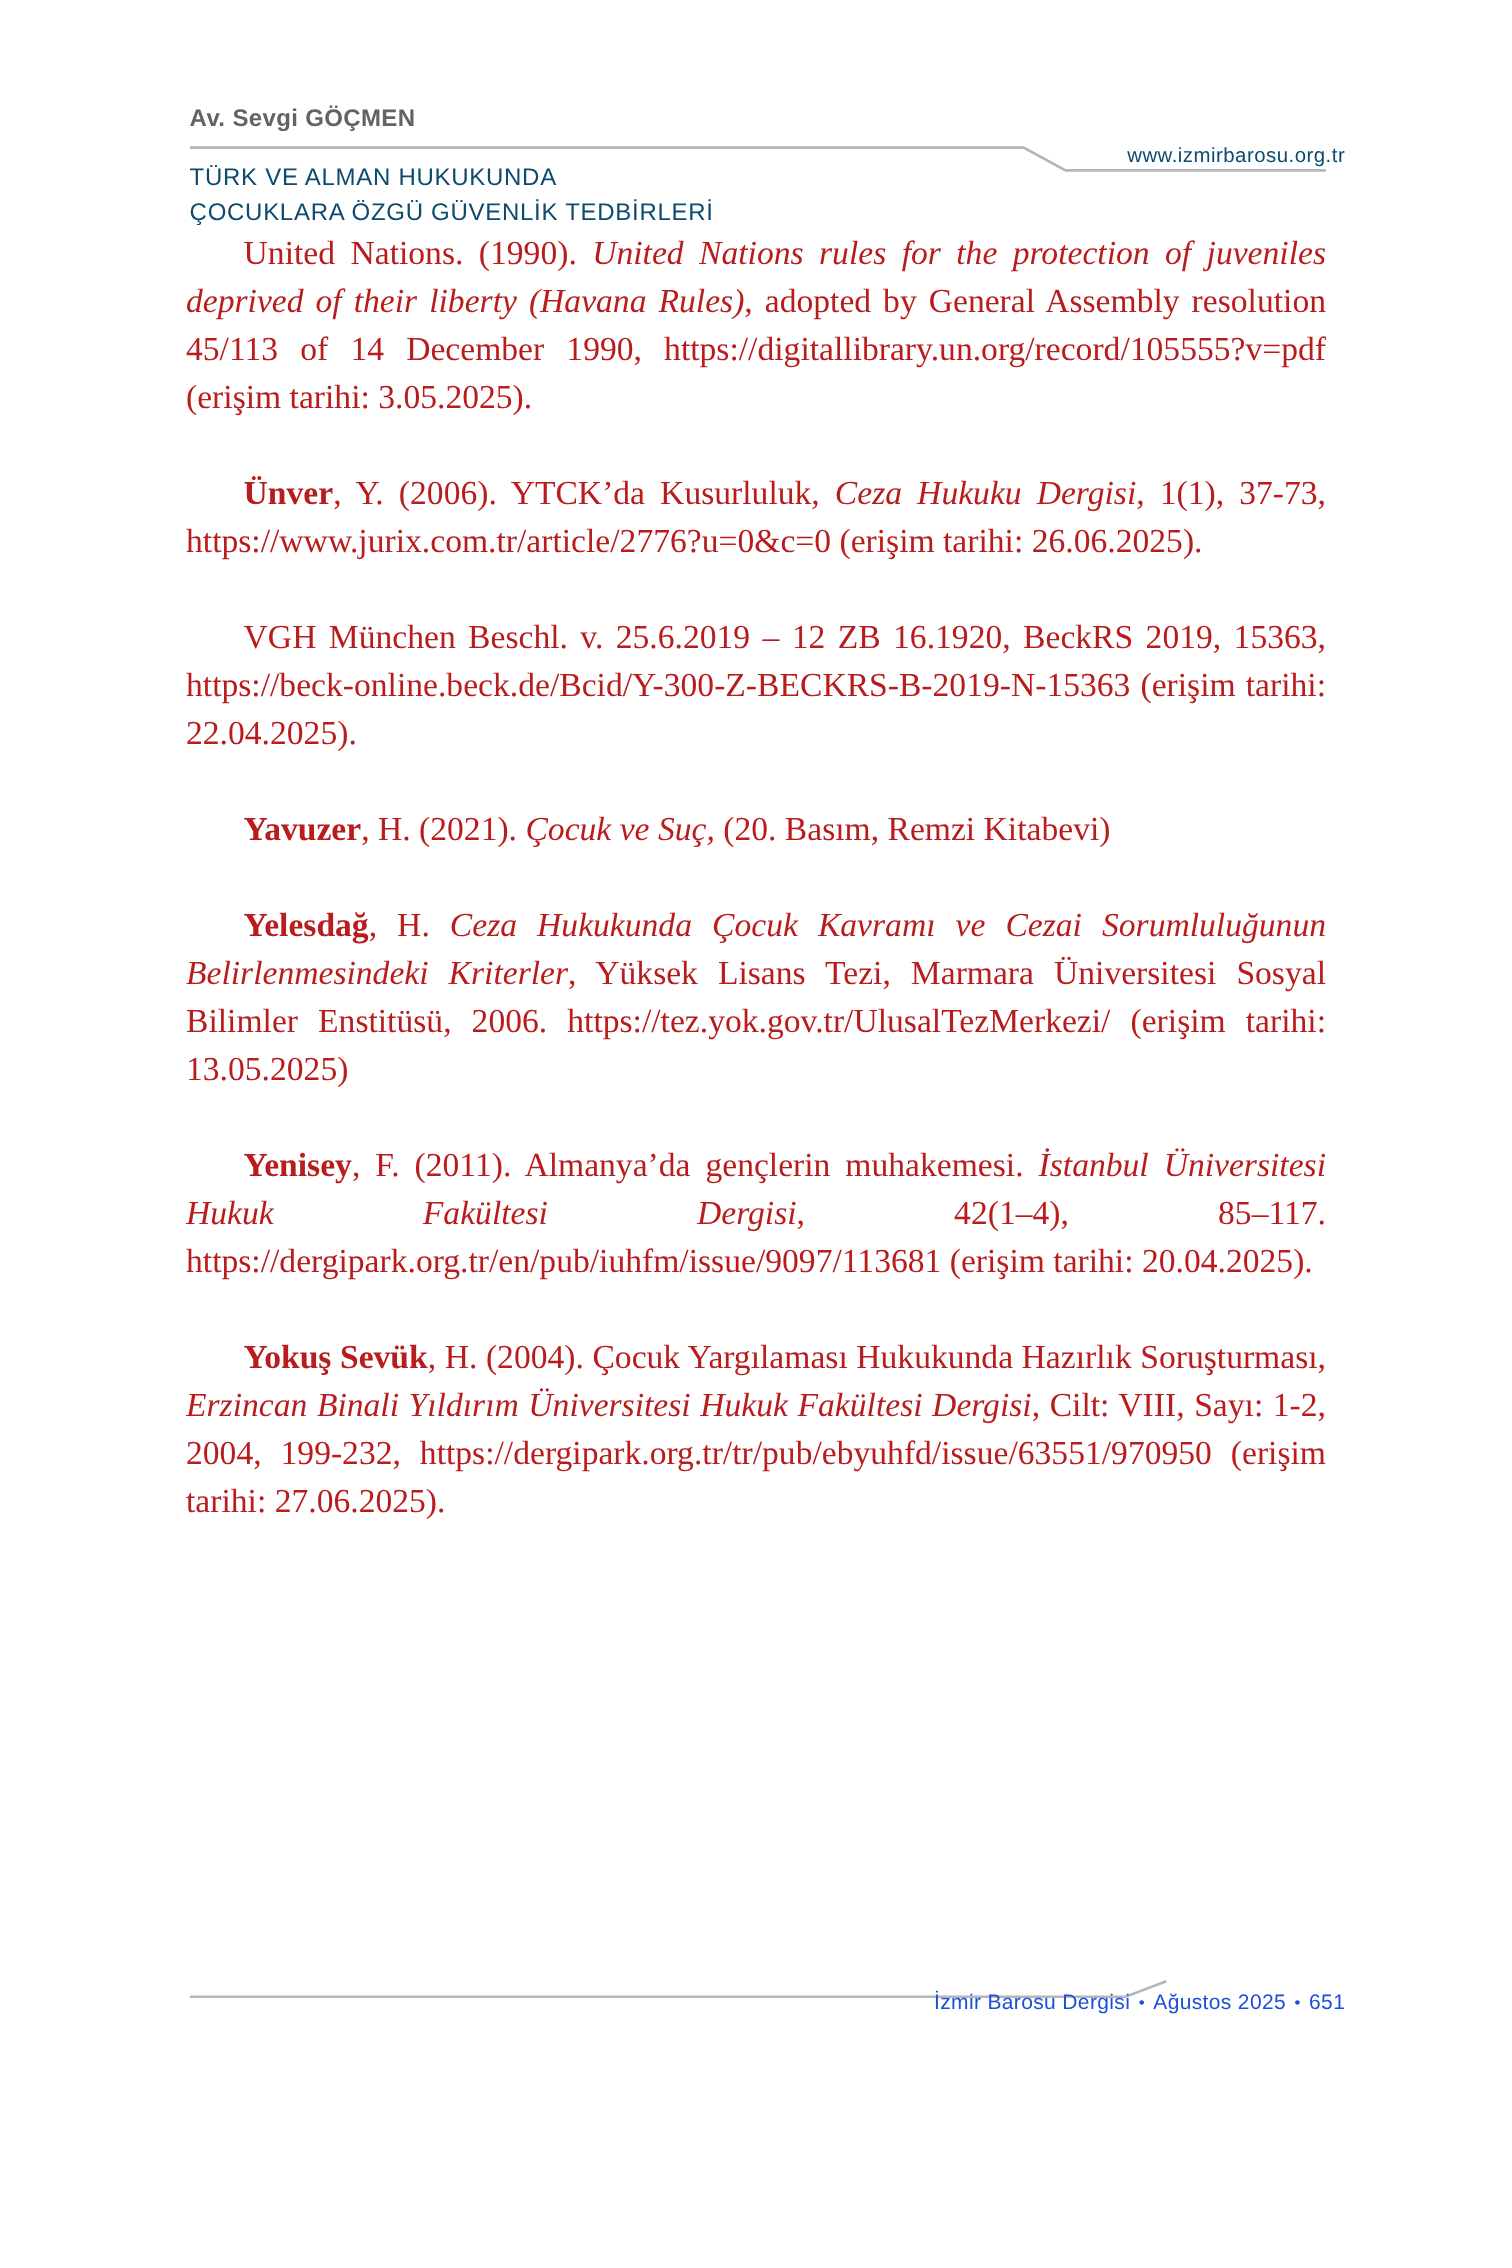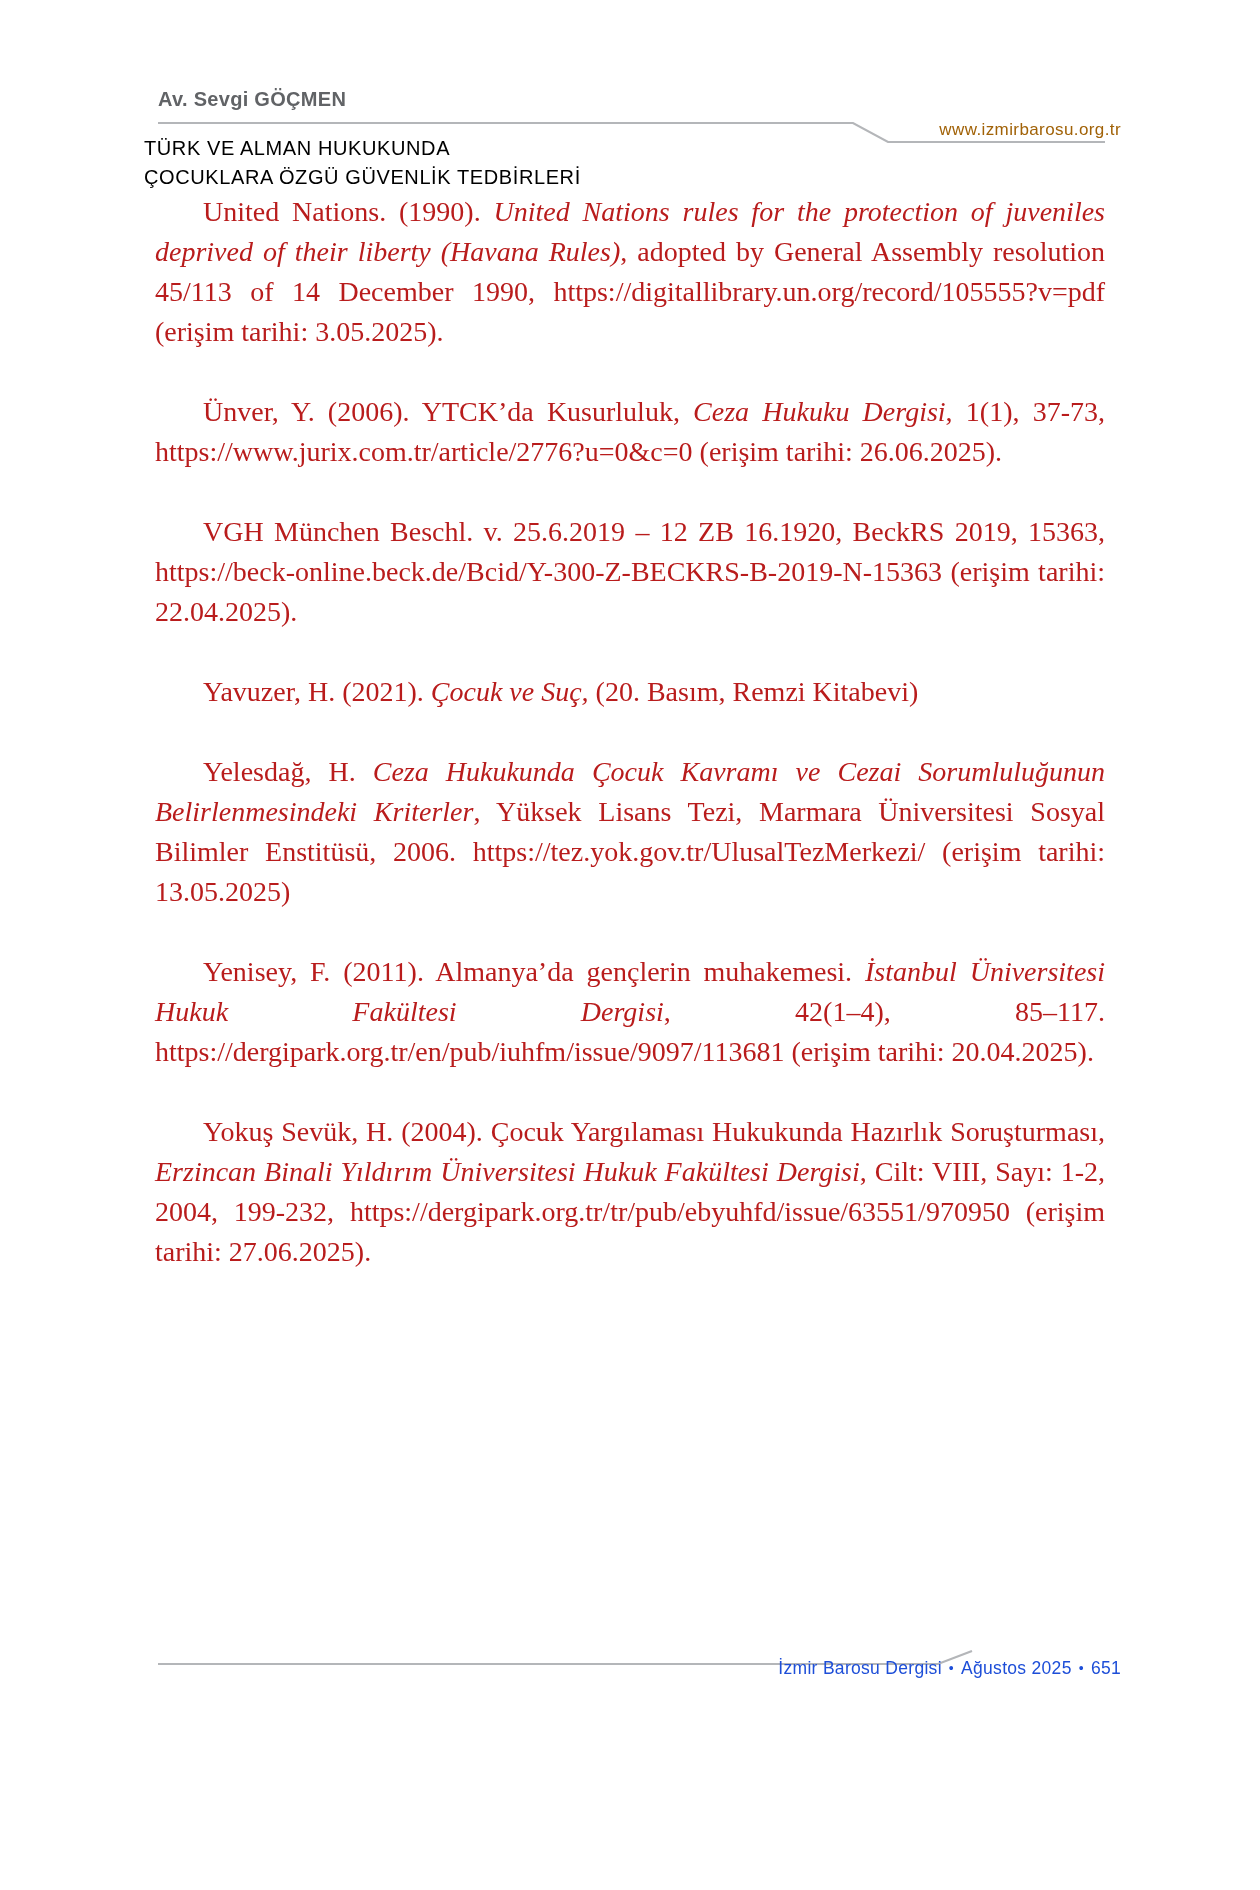--- a/index.html
+++ b/index.html
@@ -14,41 +14,41 @@
 
   
   .author {
     position:absolute; left:158px; top:88px;
     font-size:20px; font-weight:bold; letter-spacing:0.3px;
     color:#616366;
   }
   .header-rule { position:absolute; left:158px; top:116px; }
   .website {
     position:absolute; right:155px; top:120px;
-    font-size:17px; color:#a16207; letter-spacing:0.4px;
+    font-size:17px; color:#0c4a6e; letter-spacing:0.4px;
   }
   .running-title {
-    position:absolute; left:144px; top:134px;
+    position:absolute; left:158px; top:134px;
     font-size:20px; line-height:29px; letter-spacing:0.6px;
-    color:#000000;
+    color:#0c4a6e;
   }
 
   
   .refs {
     position:absolute; left:155px; top:192px; width:950px;
   }
   .ref {
     font-family:"Liberation Serif", "DejaVu Serif", serif;
     font-size:28px; line-height:40px;
     color:#b91c1c;
     text-align:justify;
     text-indent:48px;
     margin:0 0 40px 0;
   }
-  .ref .bold   { font-weight:normal; }
+  .ref .bold   { font-weight:bold; }
   .ref .italic { font-style:italic; }
 
   
   .footer-rule { position:absolute; left:158px; top:1650px; }
   .footer-text {
     position:absolute; right:155px; top:1658px;
     font-size:17.5px; color:#1d4ed8; letter-spacing:0.3px;
     white-space:nowrap;
   }
   .footer-text .dot { margin:0 7px; font-size:14px; vertical-align:1px; }

